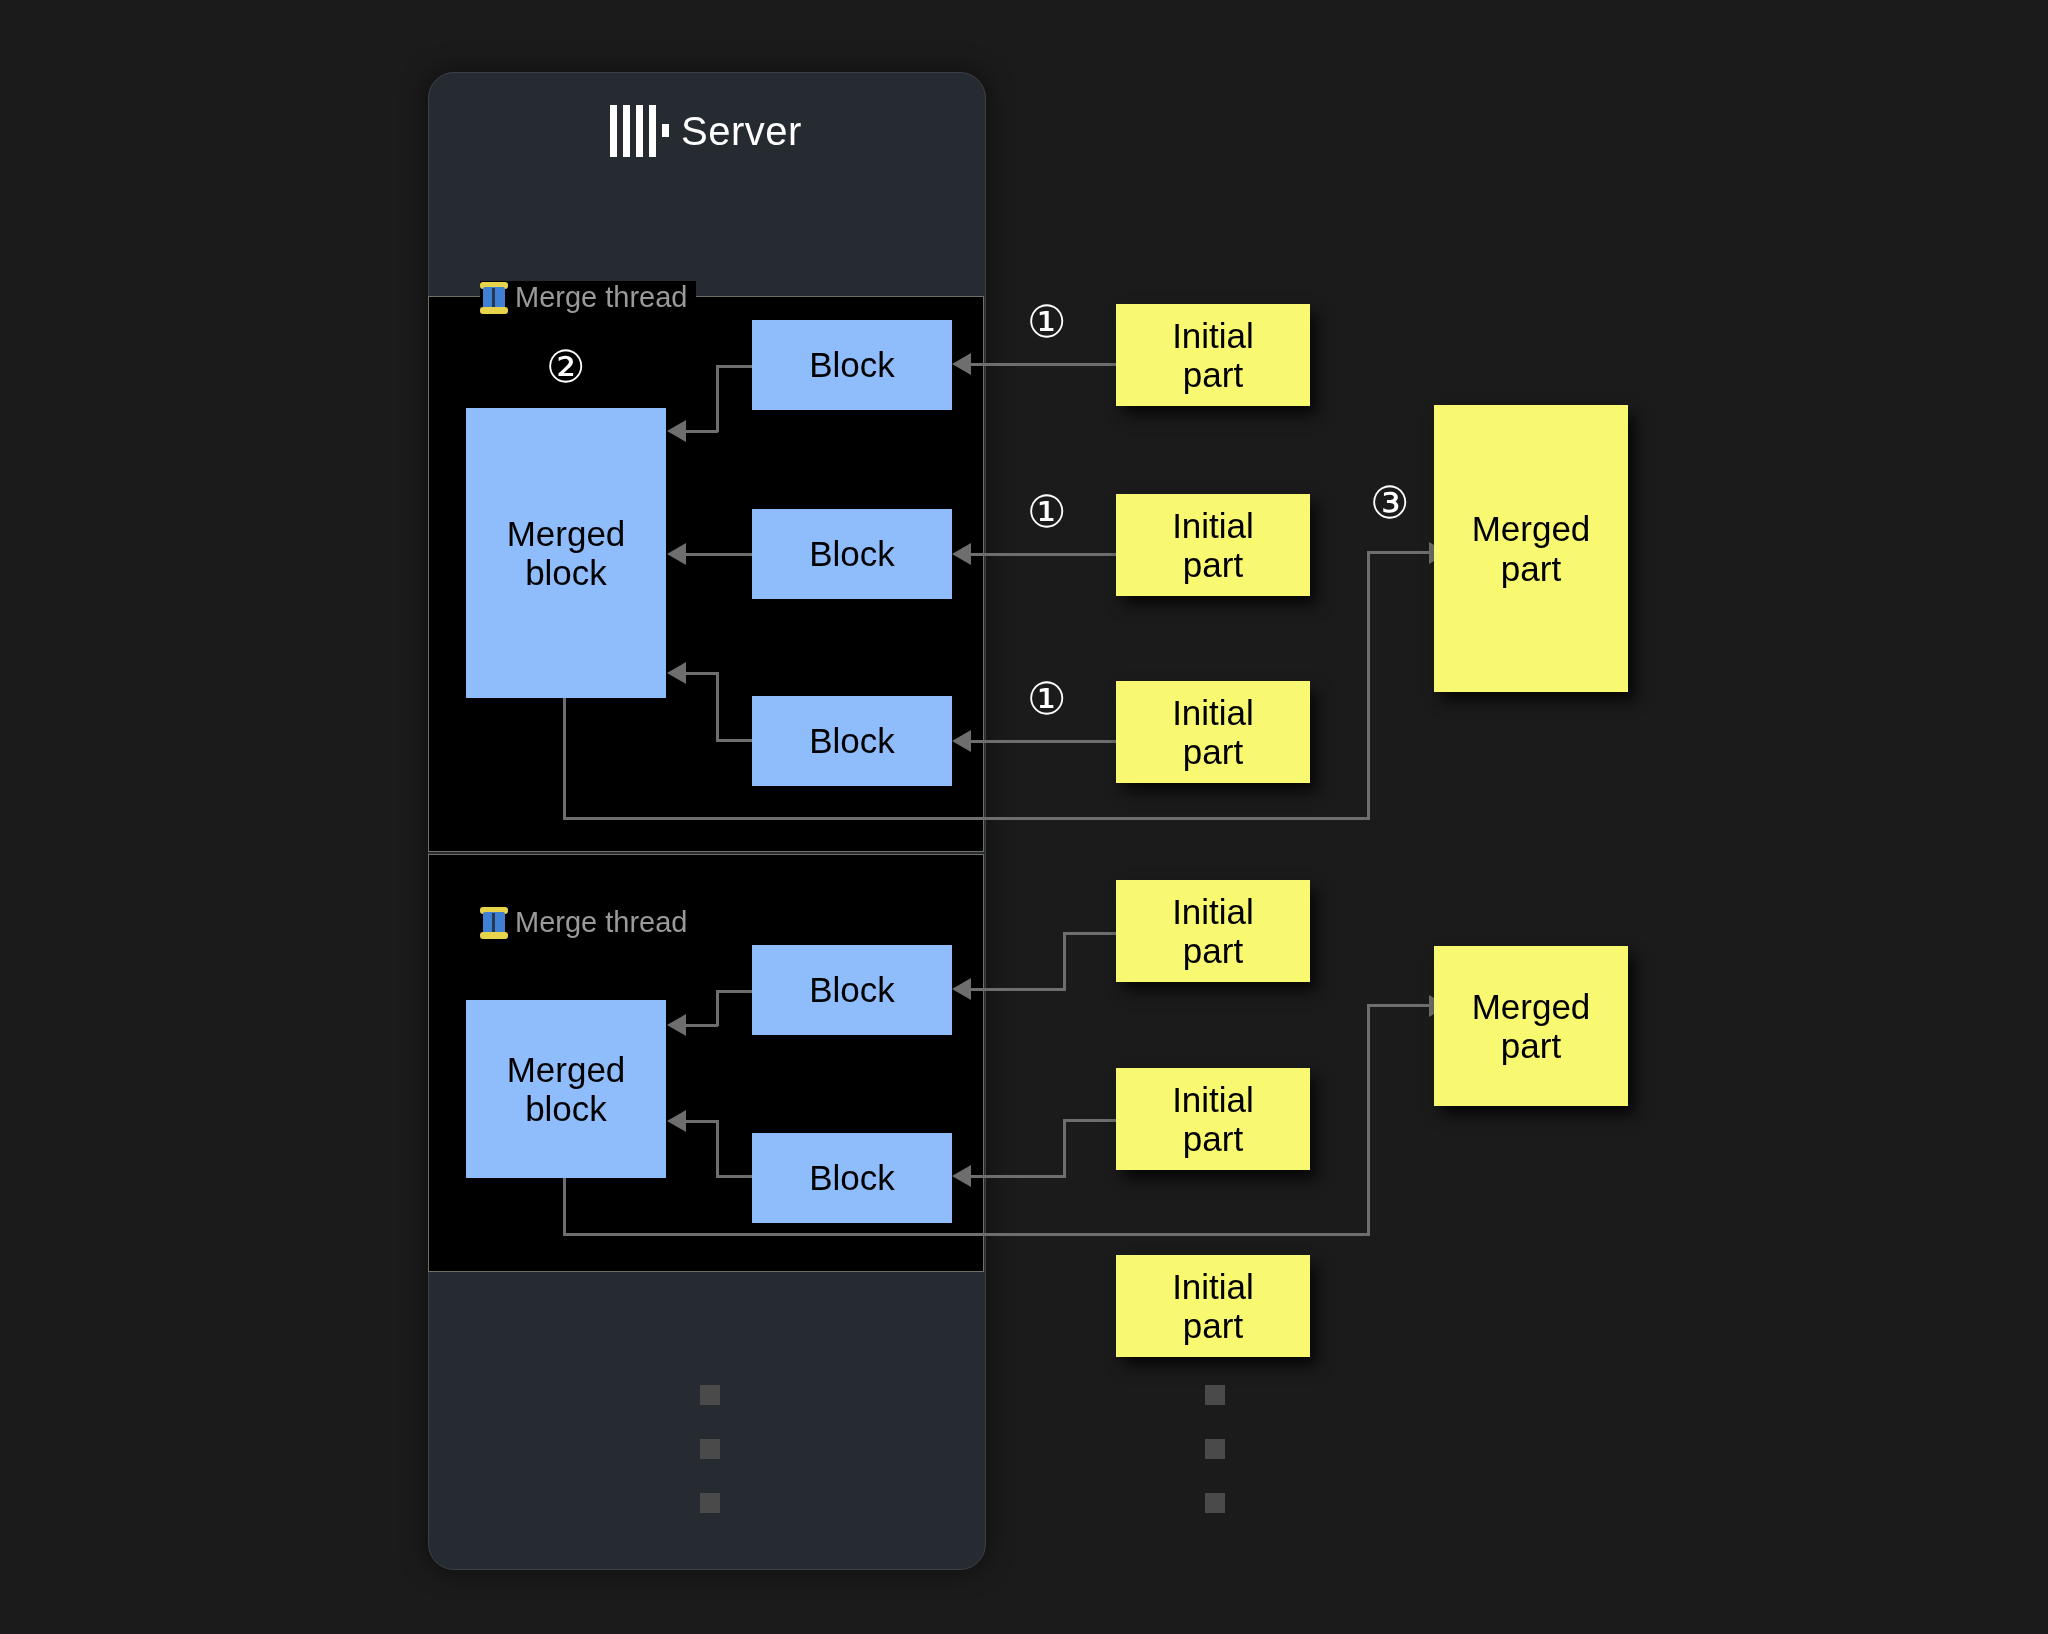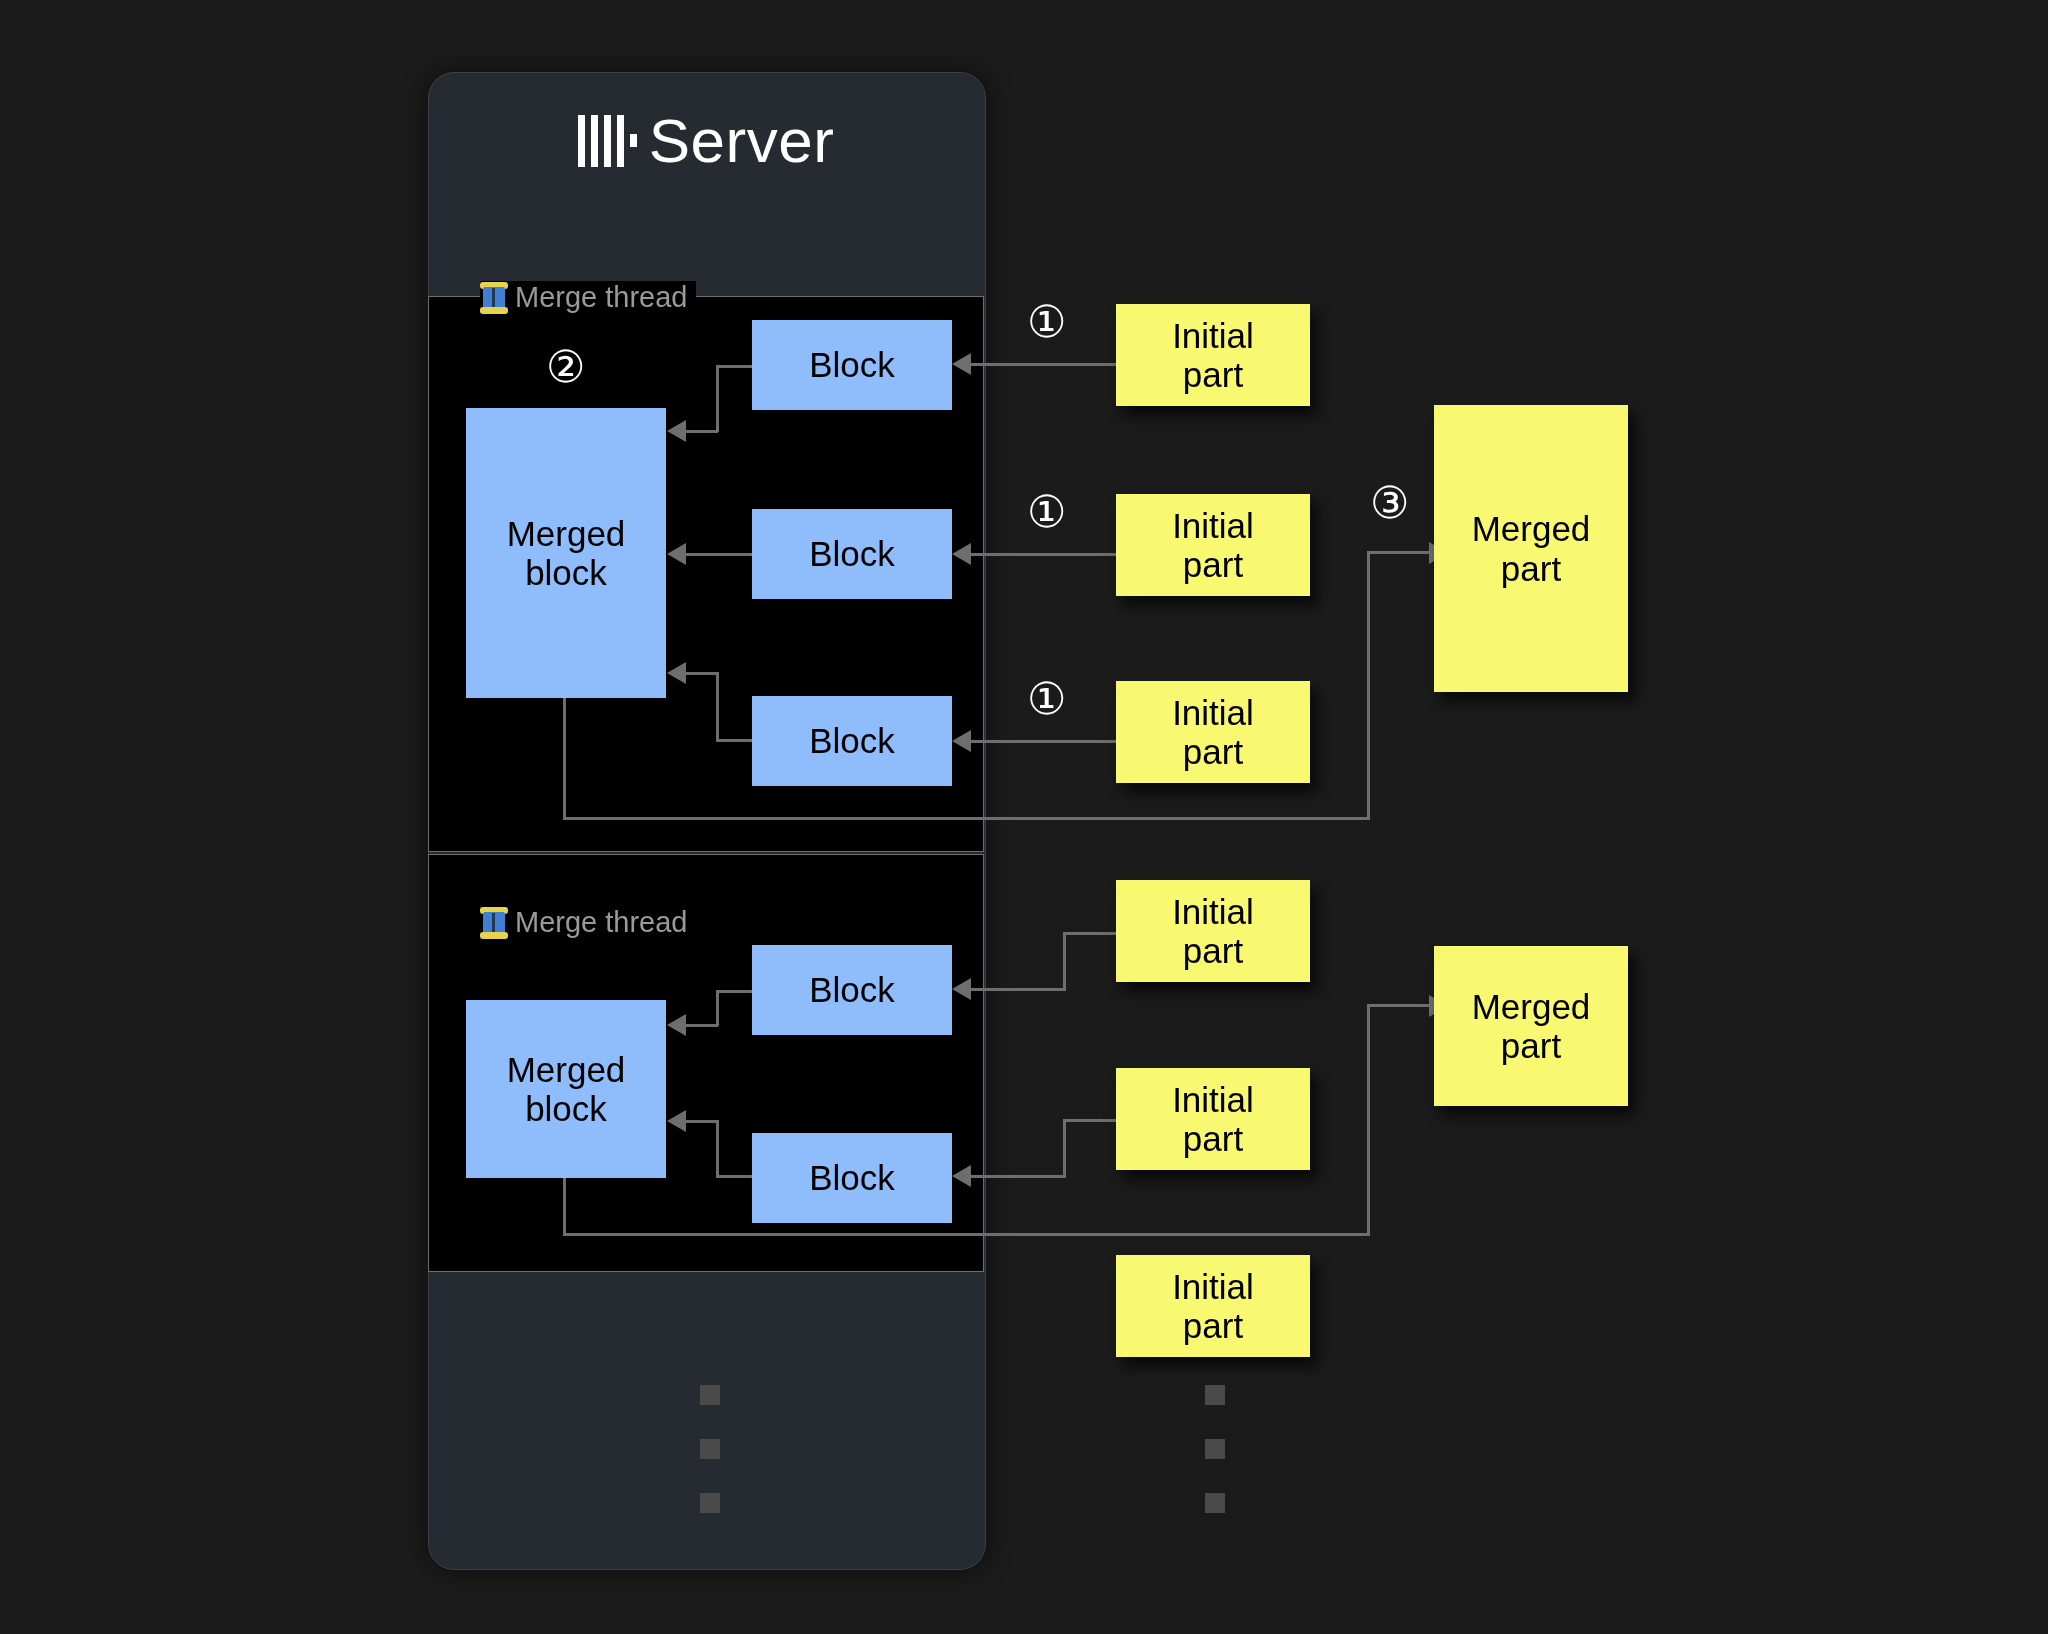--- a/index.html
+++ b/index.html
@@ -20,21 +20,21 @@
     position:absolute;
     left:428px;top:72px;width:556px;height:1496px;
     background:#262a31;
     border:1px solid #3d4048;
     border-radius:26px;
     box-shadow:0 0 26px rgba(0,0,0,.55);
   }
   .server-title{
     position:absolute;left:428px;top:105px;width:556px;
     text-align:center;color:#ffffff;
-    font-size:62px;font-weight:400;letter-spacing:.5px;
+    font-size:40px;font-weight:400;letter-spacing:.5px;
     display:flex;align-items:center;justify-content:center;gap:12px;
     white-space:nowrap;
   }
   .ch-logo{display:inline-flex;align-items:flex-end;height:52px;}
   .ch-logo i{display:block;width:7px;background:#ffffff;margin-right:6px;height:52px;}
   .ch-logo i.dot{height:13px;width:7px;margin-right:0;position:relative;top:-20px;}
 
   
   .mt-group{
     position:absolute;

